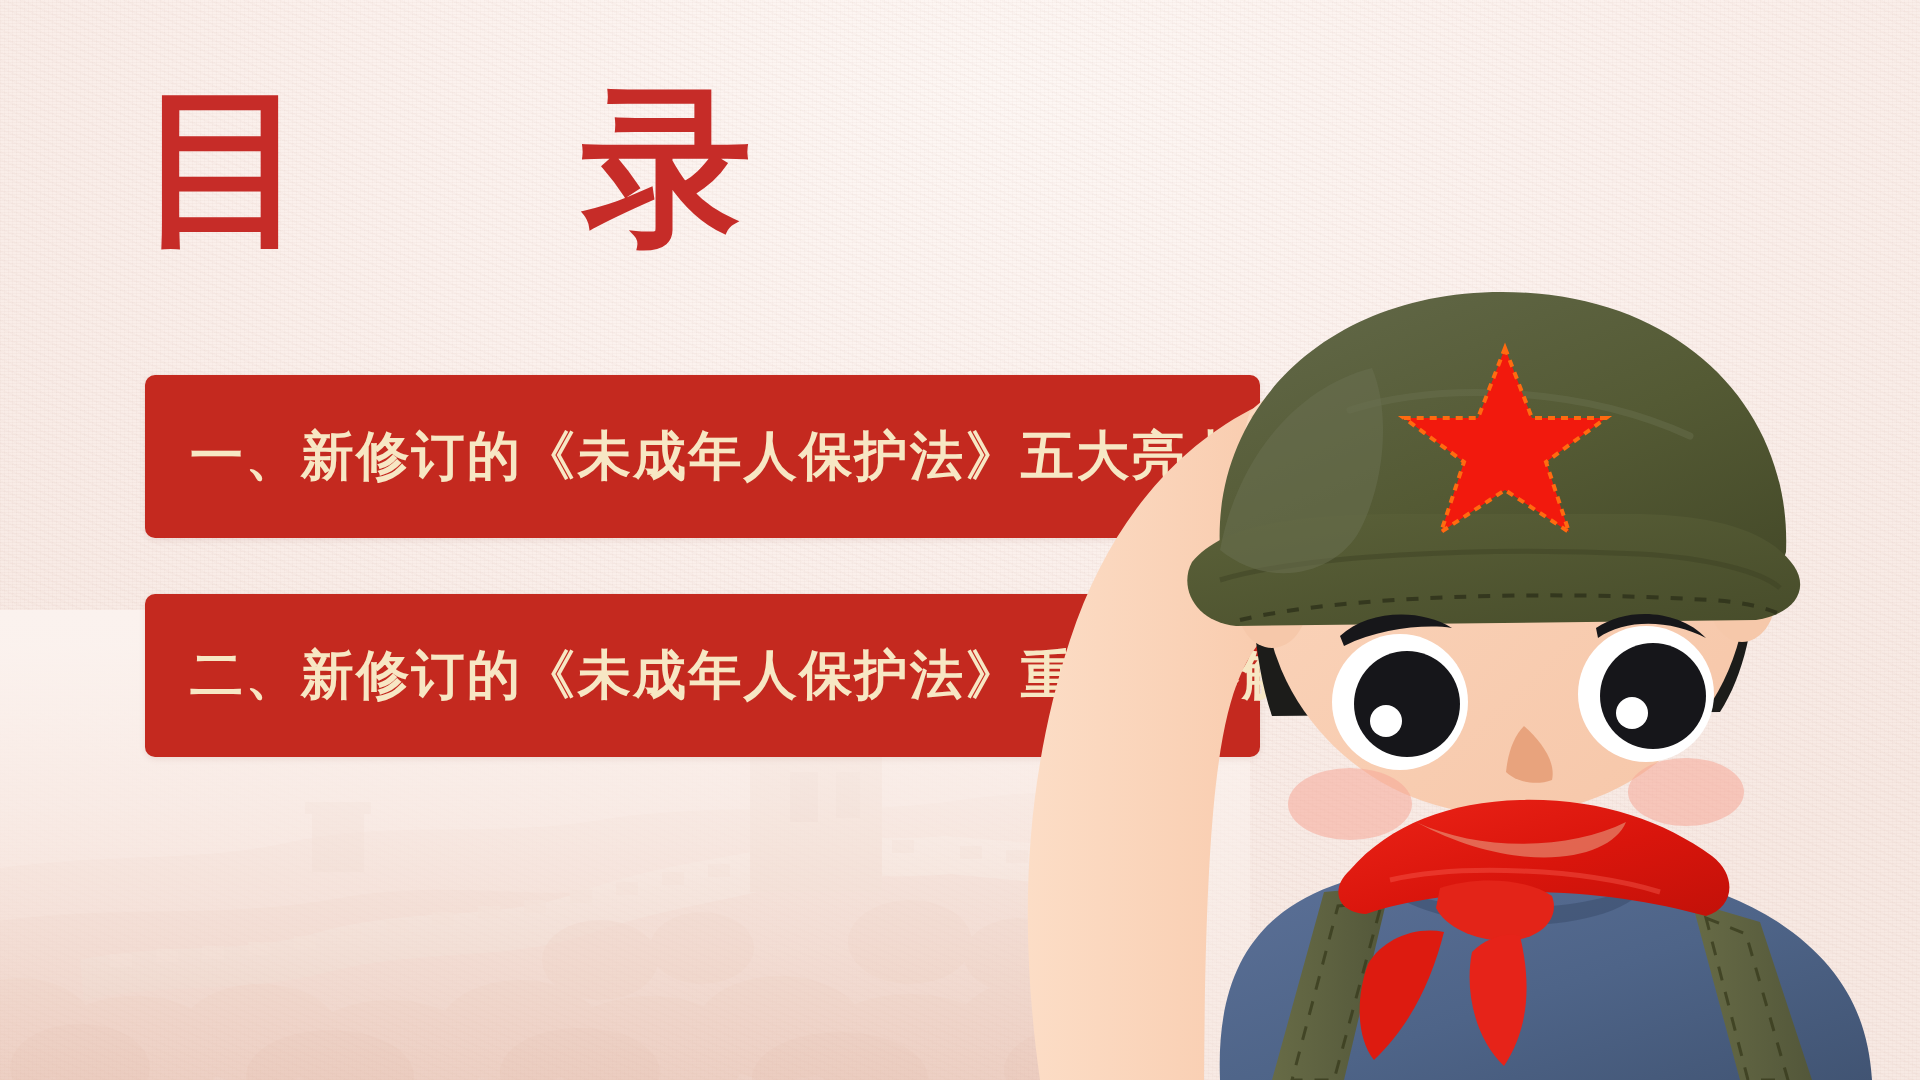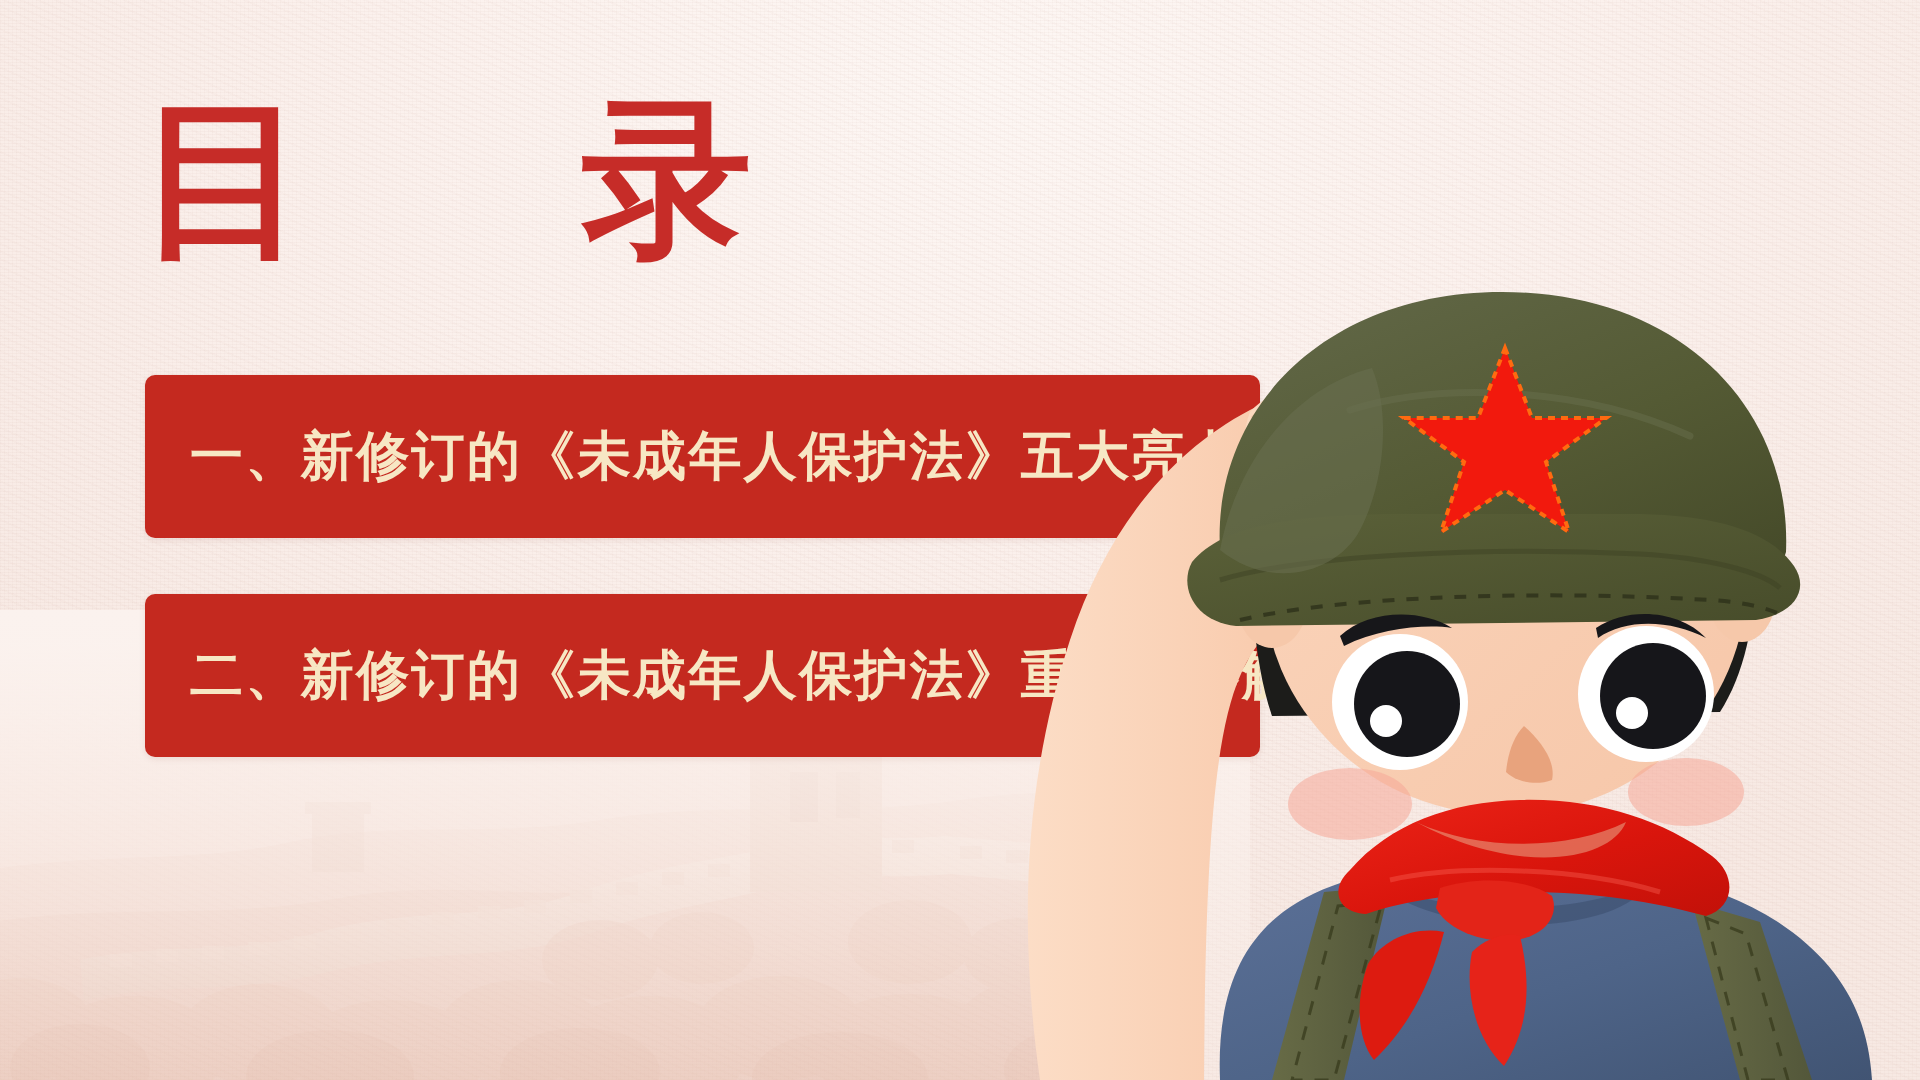--- a/index.html
+++ b/index.html
@@ -31,21 +31,21 @@
 
   #wall-haze{
     position:absolute;left:0;bottom:0;width:1250px;height:470px;
     background:linear-gradient(to top, rgba(250,238,232,.18) 0%, rgba(250,240,235,.55) 45%, rgba(251,242,238,.96) 92%, rgba(251,242,238,1) 100%);
     pointer-events:none;
   }
 
   
   #page-title{
     position:absolute;left:140px;top:96px;
-    font-family:Liberation Serif, serif;
+    font-family:Liberation Mono, monospace;
     font-size:170px;line-height:1;font-weight:bold;
     color:#c62c28;
     letter-spacing:.30em;
     white-space:pre;
   }
 
   
   .banner{
     position:absolute;left:145px;width:1115px;height:163px;
     background:#c4291f;

